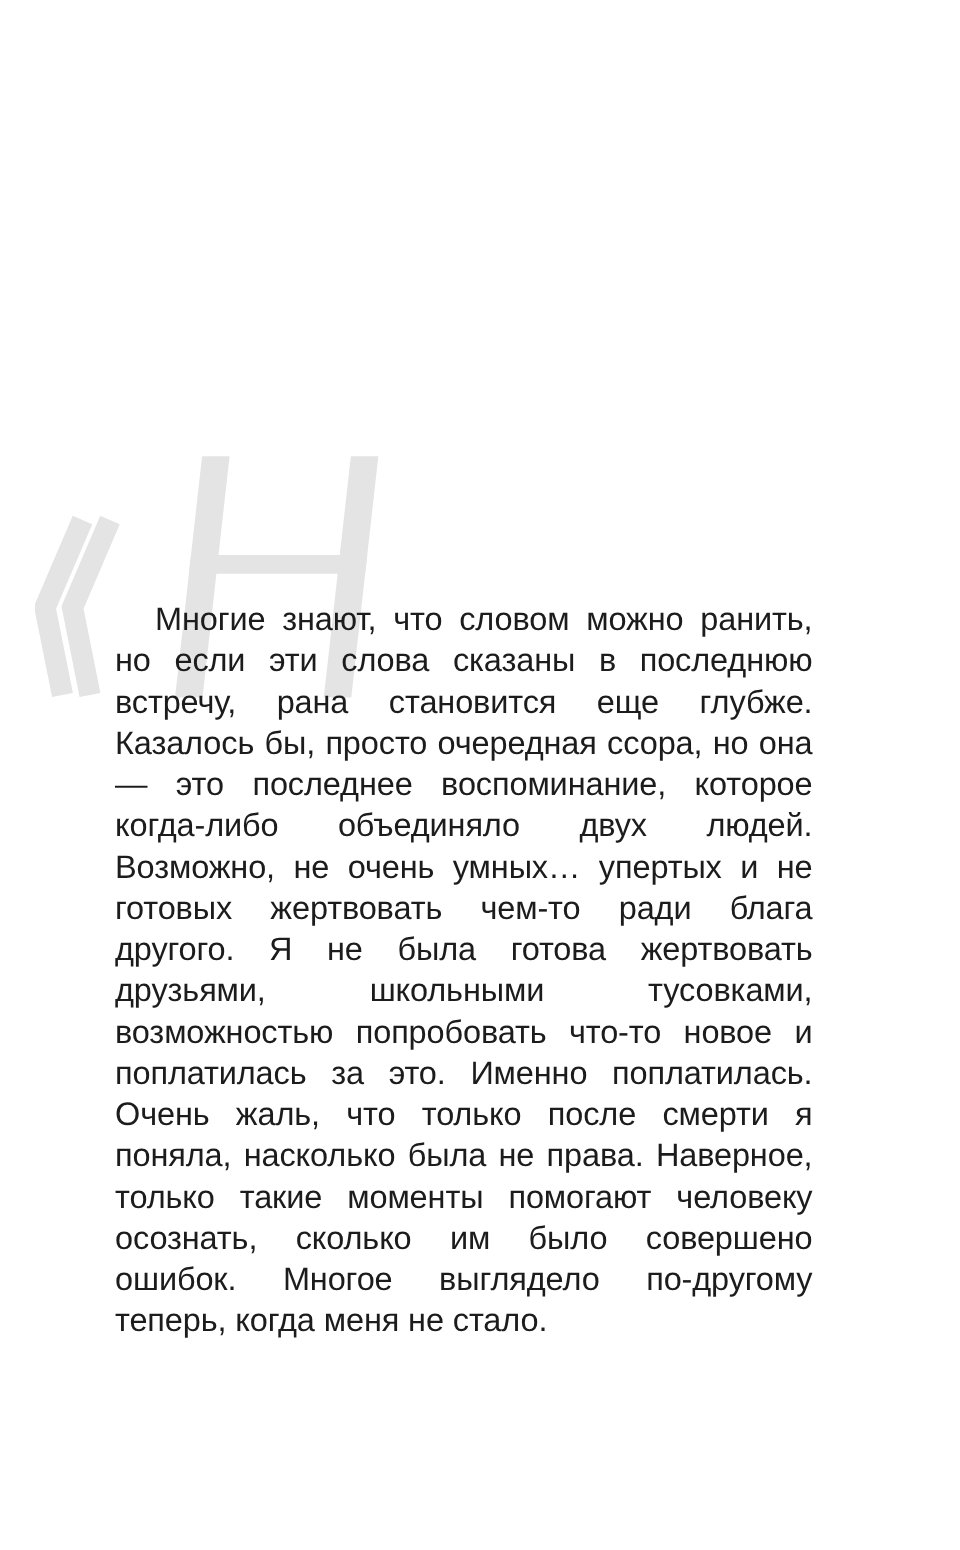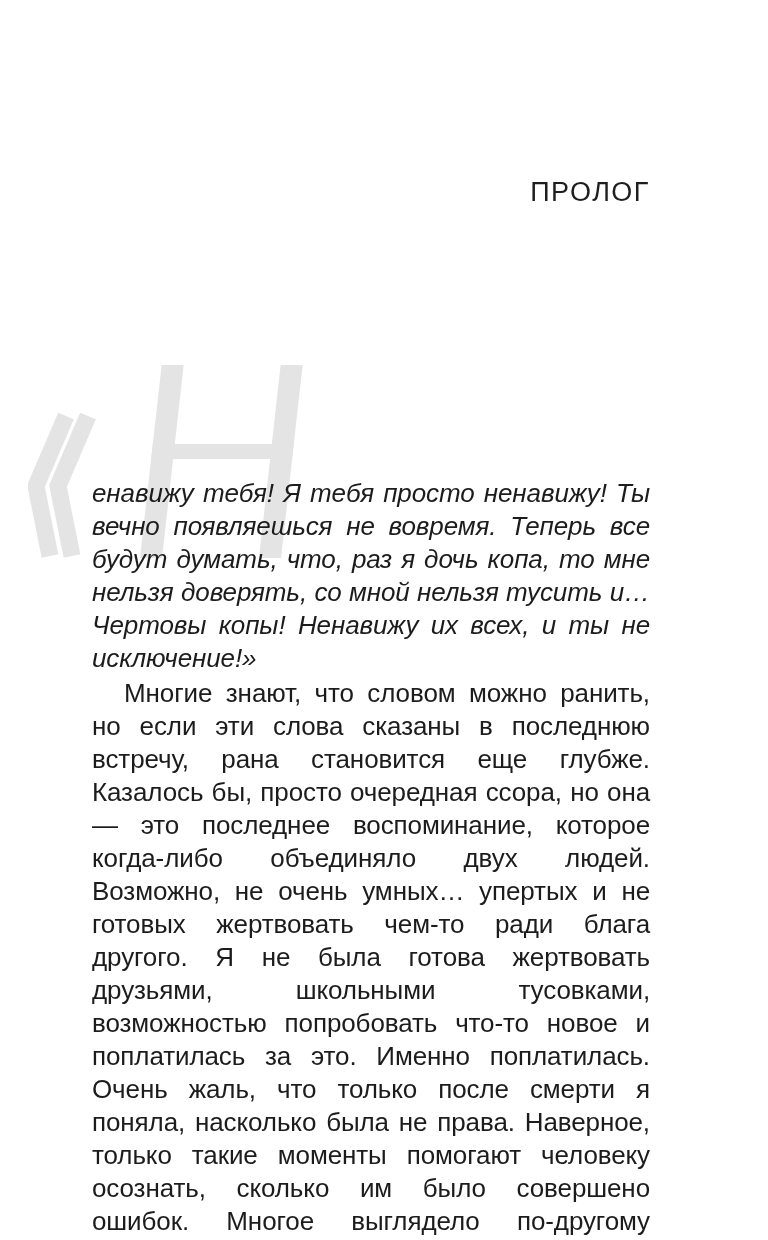--- a/index.html
+++ b/index.html
@@ -51,34 +51,32 @@
     margin: 2px 0 0 0;
     text-align: justify;
     text-indent: 32px;
   }
 </style>
 </head>
 <body>
 
 <div class="book-page">
 
-  <div class="chapter-heading">ПРОЛОГ</div>
 
   <div class="dropcap" role="img" aria-label="«Н">
     <svg width="280" height="200" viewBox="0 0 280 200">
       <g stroke="#e4e4e4" stroke-width="17" fill="none" stroke-linejoin="miter">
         <path d="M 38 54 L 8 124 L 22 194"></path>
         <path d="M 60 54 L 30 124 L 44 194"></path>
       </g>
       <g fill="#e4e4e4" transform="translate(134,0) skewX(-6.4)">
         <rect x="0" y="3" width="22" height="193"></rect>
         <rect x="119" y="3" width="22" height="193"></rect>
         <rect x="0" y="82" width="141" height="15"></rect>
       </g>
     </svg>
   </div>
 
   <div class="text-column">
-    <p class="quote-paragraph">енавижу тебя! Я тебя просто ненавижу! Ты вечно появляешься не вовремя. Теперь все будут думать, что, раз я дочь копа, то мне нельзя доверять, со мной нельзя тусить и… Чертовы копы! Ненавижу их всех, и ты не исключение!»</p>
     <p class="body-paragraph">Многие знают, что словом можно ранить, но если эти слова сказаны в последнюю встречу, рана становится еще глубже. Казалось бы, просто очередная ссора, но она — это последнее воспоминание, которое когда-либо объединяло двух людей. Возможно, не очень умных… упертых и не готовых жертвовать чем-то ради блага другого. Я не была готова жертвовать друзьями, школьными тусовками, возможностью попробовать что-то новое и поплатилась за это. Именно поплатилась. Очень жаль, что только после смерти я поняла, насколько была не права. Наверное, только такие моменты помогают человеку осознать, сколько им было совершено ошибок. Многое выглядело по-другому теперь, когда меня не стало.</p>
   </div>
 
 </div>
 
 </body></html>

